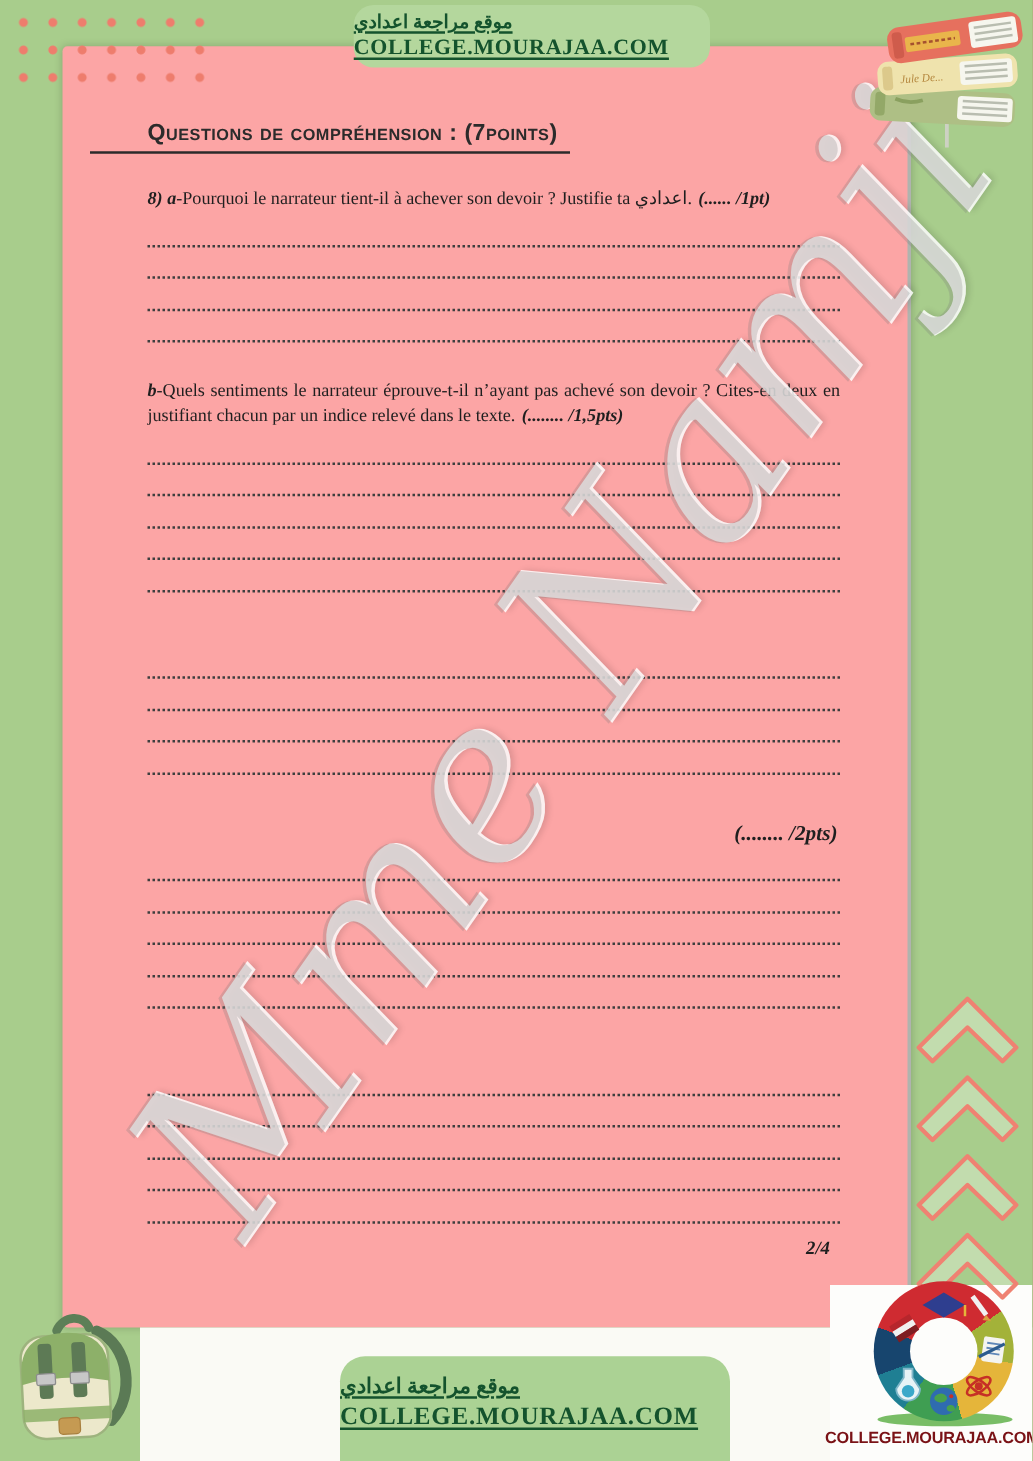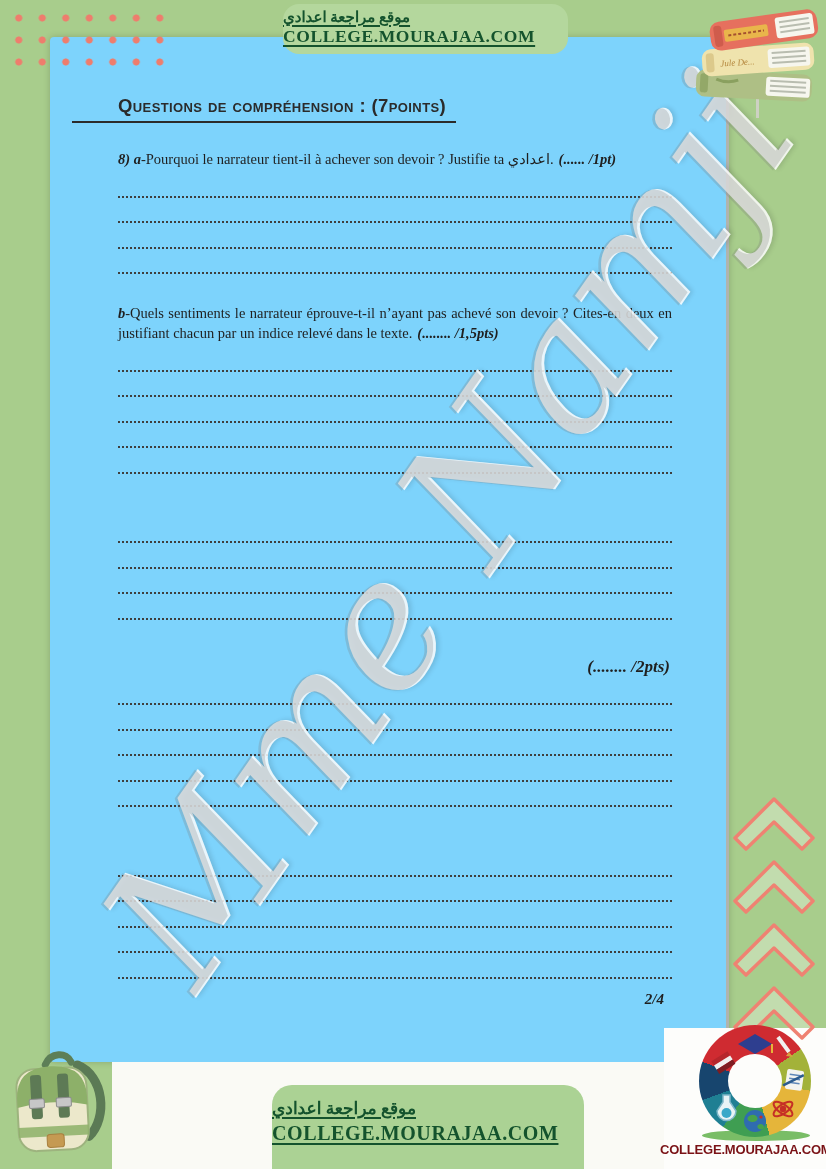--- a/index.html
+++ b/index.html
@@ -4,21 +4,21 @@
 <style>
   html,body{margin:0;padding:0;background:#8fb873;}
   .canvas{
     position:relative;width:826px;height:1169px;margin:0 auto;
     background:#a8cd8c;overflow:hidden;
     font-family:"Liberation Serif","DejaVu Serif",serif;color:#1f1f1f;
   }
   
   .page{
     position:absolute;left:50px;top:37px;width:676px;height:1025px;
-    background:#7dd3fc;border-right:3px solid #b0b3ae;border-radius:4px;
+    background:#fca5a5;border-right:3px solid #b0b3ae;border-radius:4px;
     box-shadow:0 0 7px rgba(0,0,0,.18);
   }
   .content{position:relative;padding:58px 54px 0 68px;}
   .doc-title-wrap{margin:0 0 2px 0;}
   .doc-title{
     display:inline-block;font-family:"Liberation Sans","DejaVu Sans",sans-serif;
     font-variant:small-caps;font-weight:bold;font-size:18.5px;letter-spacing:.4px;color:#2b2b2b;
     border-bottom:2.5px solid #2b2b2b;padding:0 10px 4px 46px;margin-left:-46px;
   }
   .question{margin-top:44px;}

